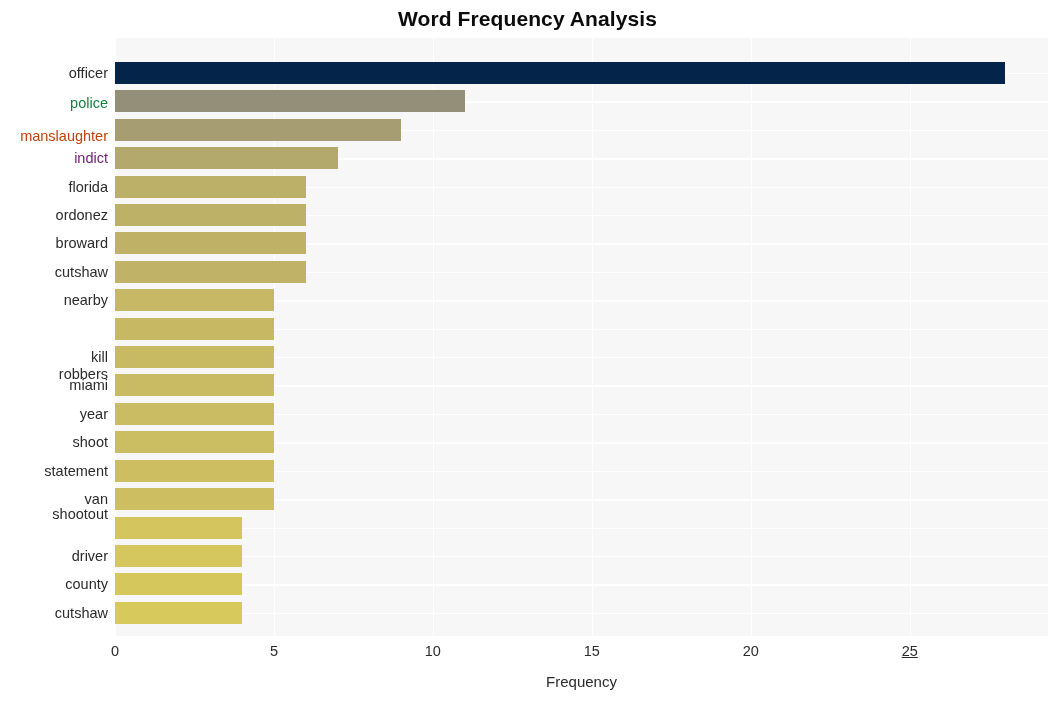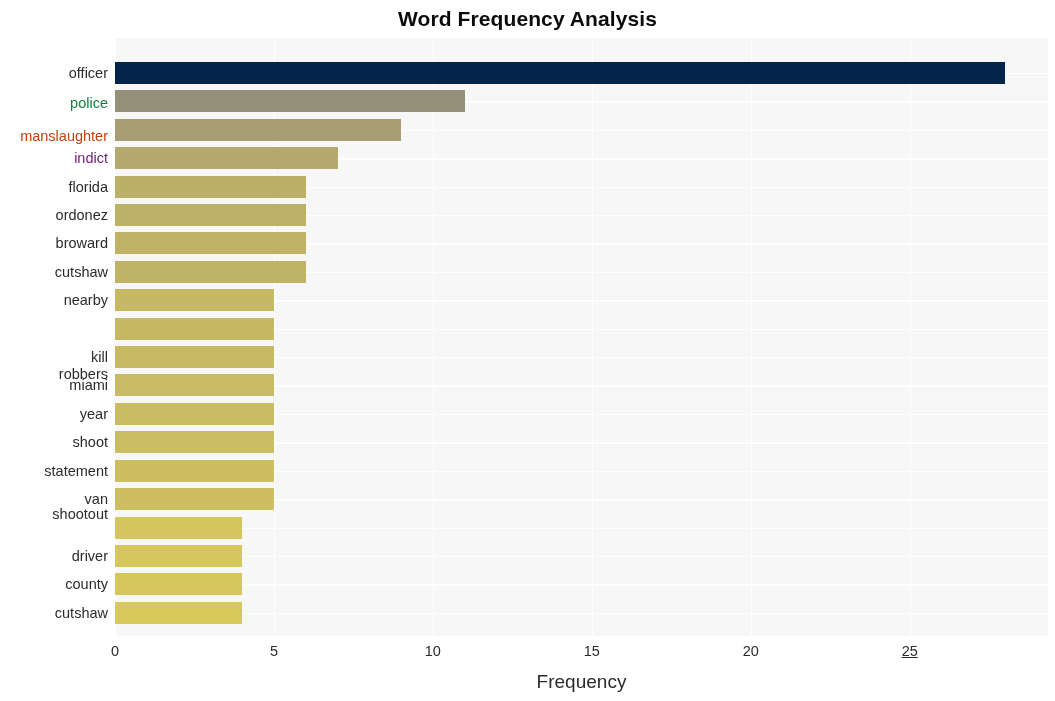--- a/index.html
+++ b/index.html
@@ -111,21 +111,21 @@
     white-space: nowrap;
   }
 
   
   #x-axis-title {
     position: absolute;
     left: 115px;
     top: 672px;
     width: 933px;
     text-align: center;
-    font-size: 19px;
+    font-size: 15px;
     color: #2b2b2b;
     line-height: 20px;
   }
 </style>
 </head>
 <body>
 
 <div id="chart-root" style="background: rgb(255, 255, 255); border-radius: 28px;">
 
   <div id="chart-title" style="color: rgb(11, 11, 11);">Word Frequency Analysis</div>

